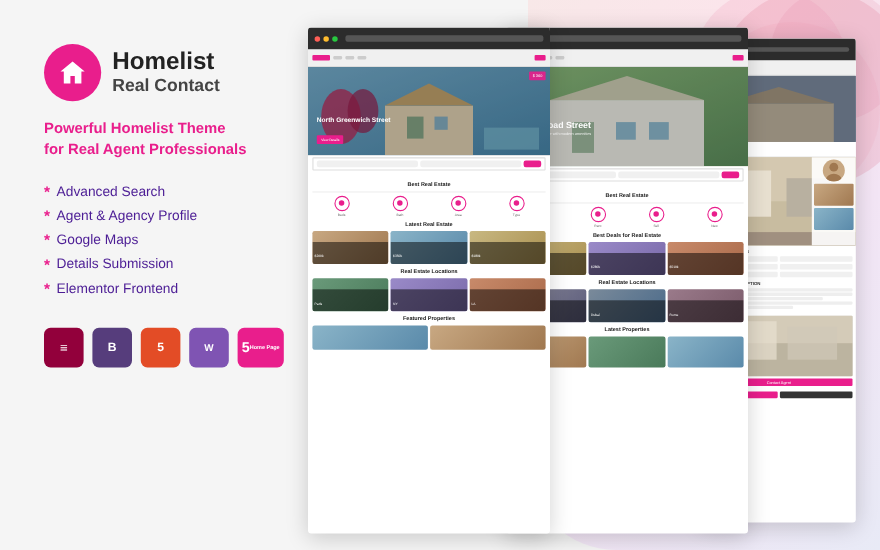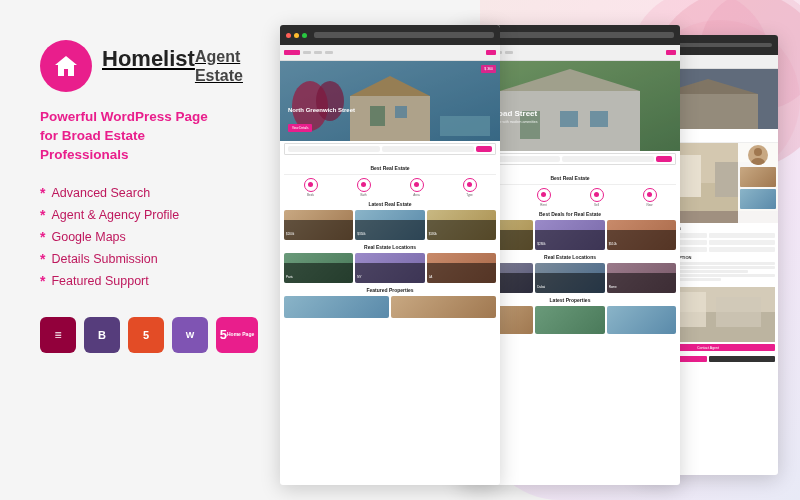--- a/index.html
+++ b/index.html
@@ -64,21 +64,21 @@
       justify-content: center;
       margin-right: 10px;
       flex-shrink: 0;
     }
     .logo-icon svg {
       width: 28px;
       height: 28px;
     }
     .logo-text {
       display: flex;
-      text-decoration: underline;
+      flex-direction: column;
     }
     .logo-name {
       font-size: 22px;
       font-weight: 700;
       color: #222;
       line-height: 1.1;
     }
     .logo-sub {
       font-size: 16px;
       font-weight: 600;
@@ -93,21 +93,21 @@
       margin-bottom: 20px;
       line-height: 1.4;
     }
 
     .features-list {
       list-style: none;
       margin-bottom: 28px;
     }
     .features-list li {
       font-size: 12.5px;
-      color: #be185d;
+      color: #4c1d95;
       margin-bottom: 6px;
       display: flex;
       align-items: center;
     }
     .features-list li::before {
       content: '*';
       color: #e91e8c;
       font-weight: bold;
       margin-right: 6px;
       font-size: 14px;
@@ -460,44 +460,44 @@
   <div class="left-panel">
 
     <div class="logo-area">
       <div class="logo-icon">
         <svg viewBox="0 0 28 28" fill="none" xmlns="http://www.w3.org/2000/svg">
           <path d="M14 4L3 13h3v11h6v-7h4v7h6V13h3L14 4z" fill="white"></path>
         </svg>
       </div>
       <div class="logo-text">
         <span class="logo-name">Homelist</span>
-        <span class="logo-sub">Agent Estate</span>
+        <span class="logo-sub">Real Contact</span>
       </div>
     </div>
 
     <div class="tagline">
-      <span>Powerful WordPress Page</span><br>
-      <span>for Broad Estate Professionals</span>
+      <span>Powerful Homelist Theme</span><br>
+      <span>for Real Agent Professionals</span>
     </div>
 
     <ul class="features-list">
       <li>
           <span>Advanced Search</span>
         </li>
       <li>
           <span>Agent &amp; Agency Profile</span>
         </li>
       <li>
           <span>Google Maps</span>
         </li>
       <li>
           <span>Details Submission</span>
         </li>
       <li>
-          <span>Featured Support</span>
+          <span>Elementor Frontend</span>
         </li>
     </ul>
 
     <div class="badges-row">
       <div class="badge badge-elementor">
         <span style="font-size:12px; font-weight:900;">≡</span>
       </div>
       <div class="badge badge-bootstrap">
         <span style="font-size:11px; font-weight:900;">B</span>
       </div>

